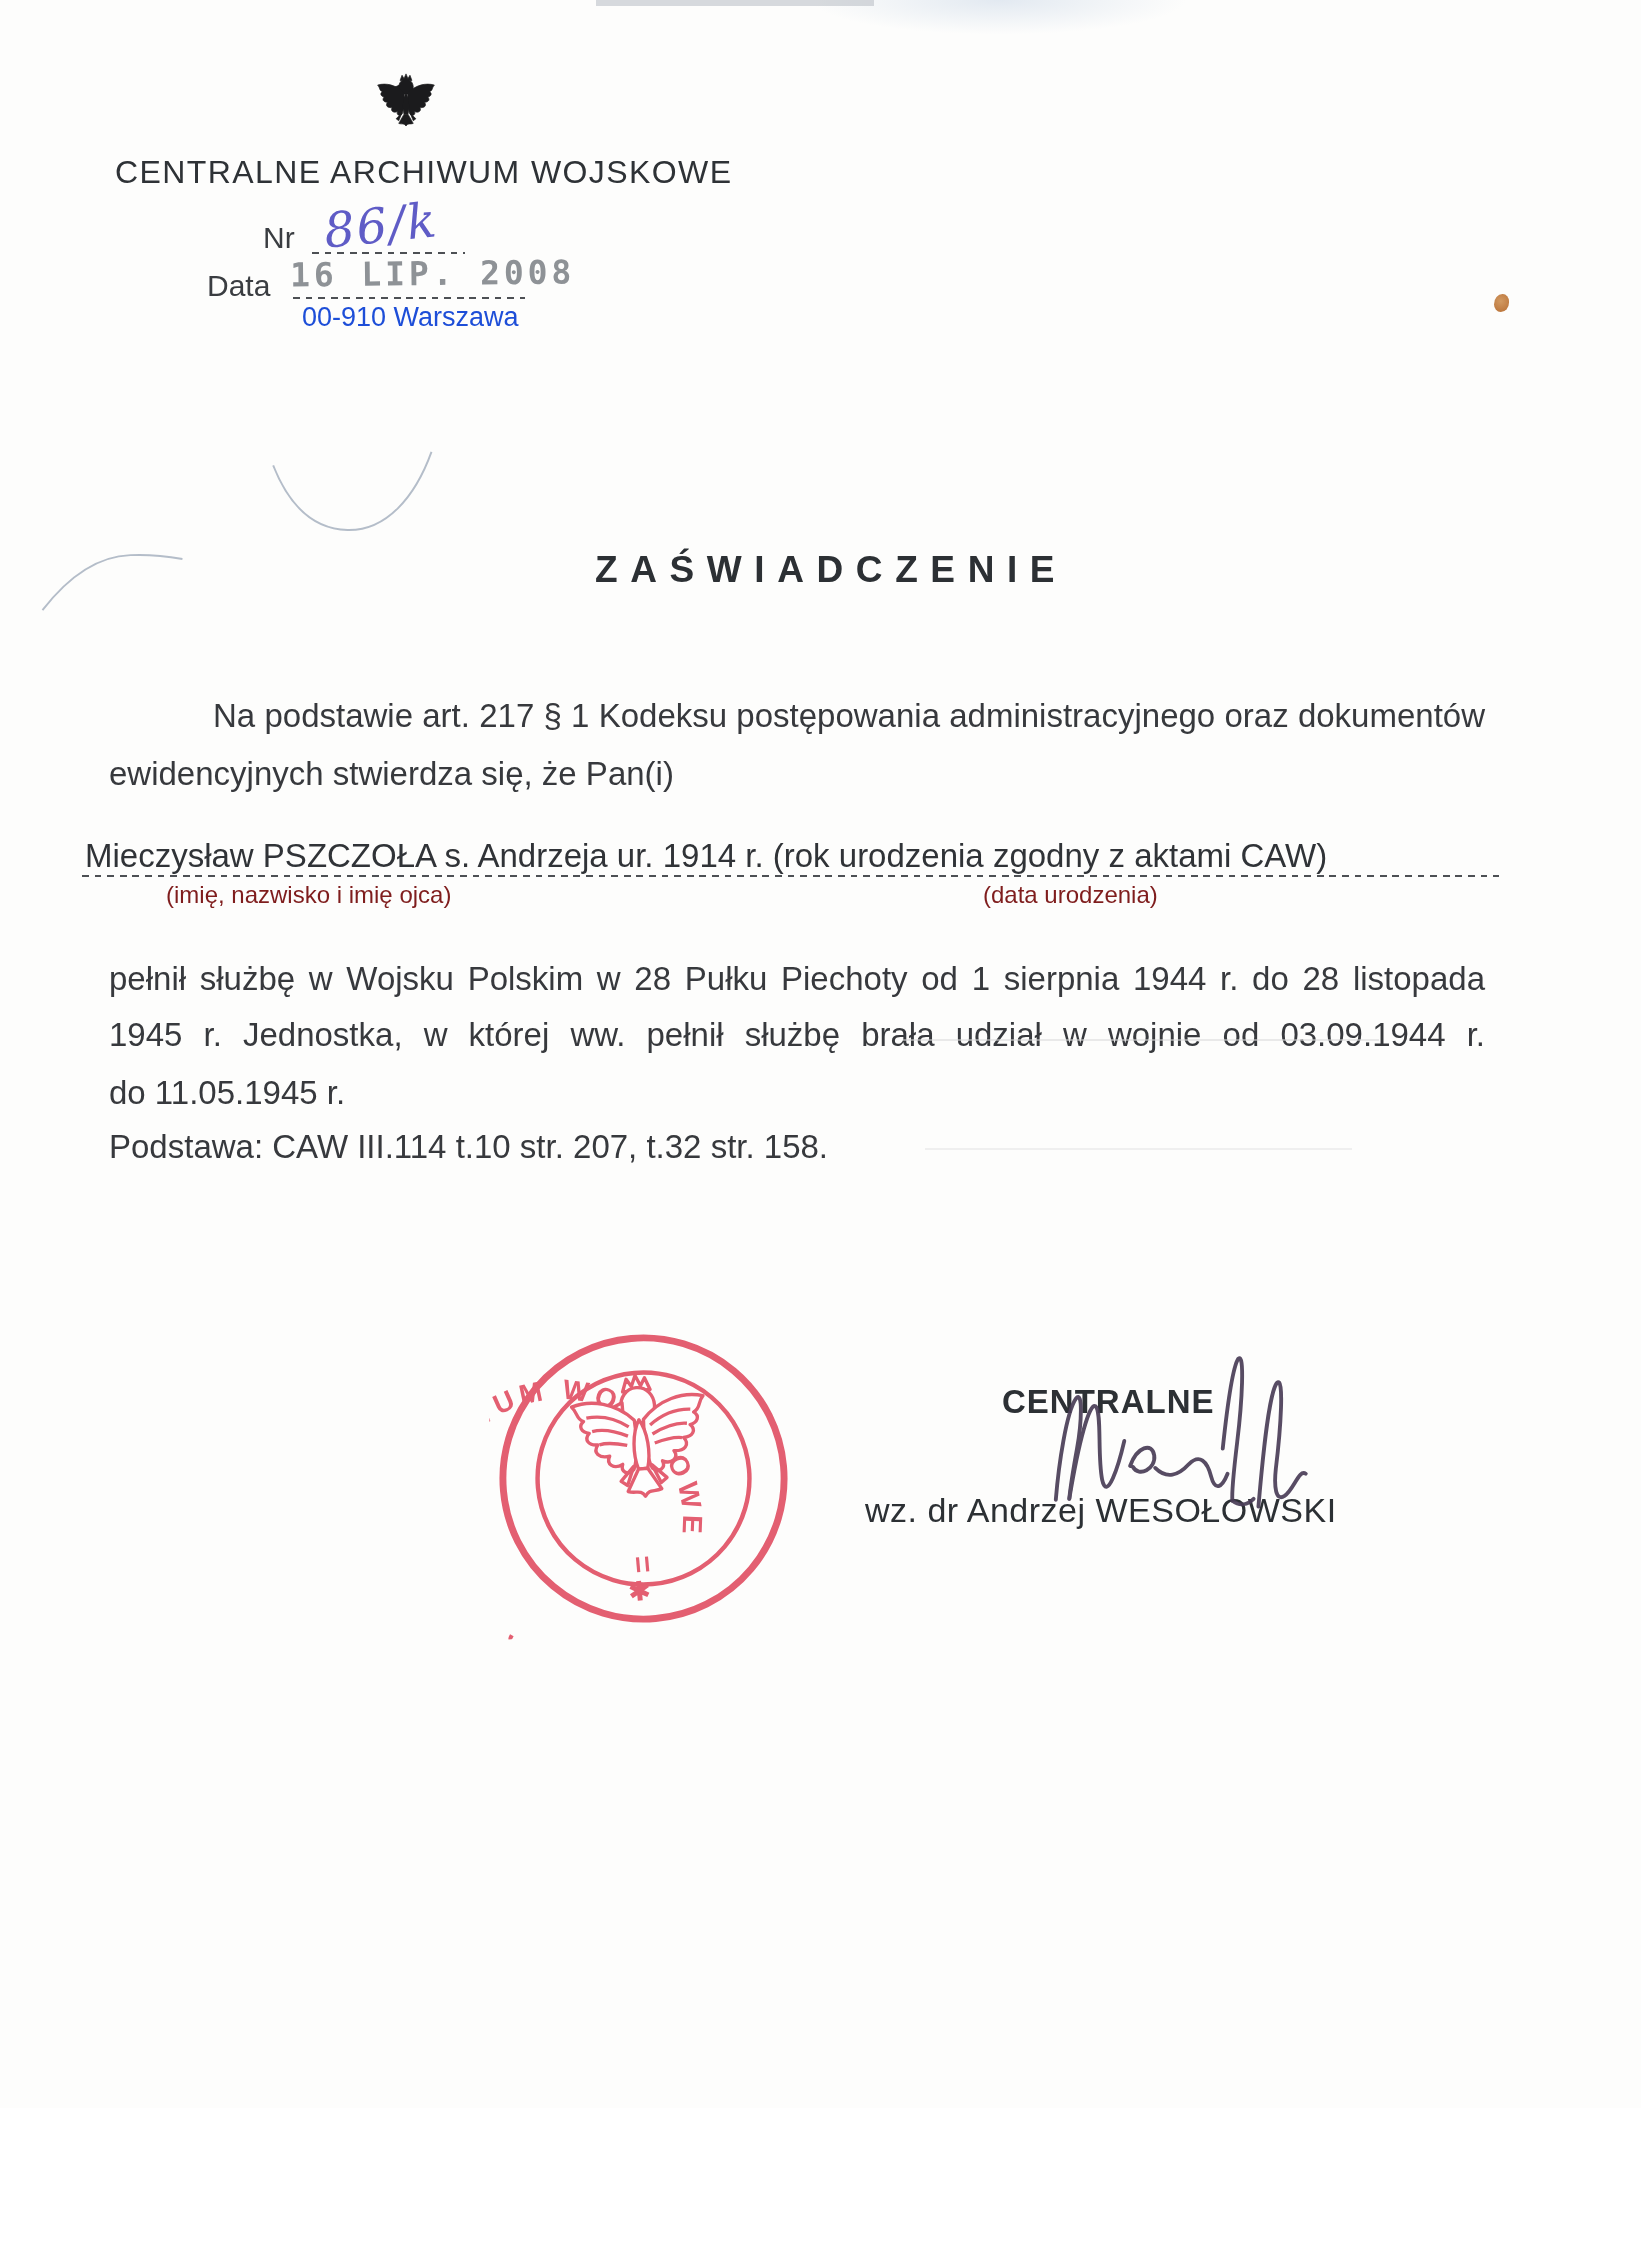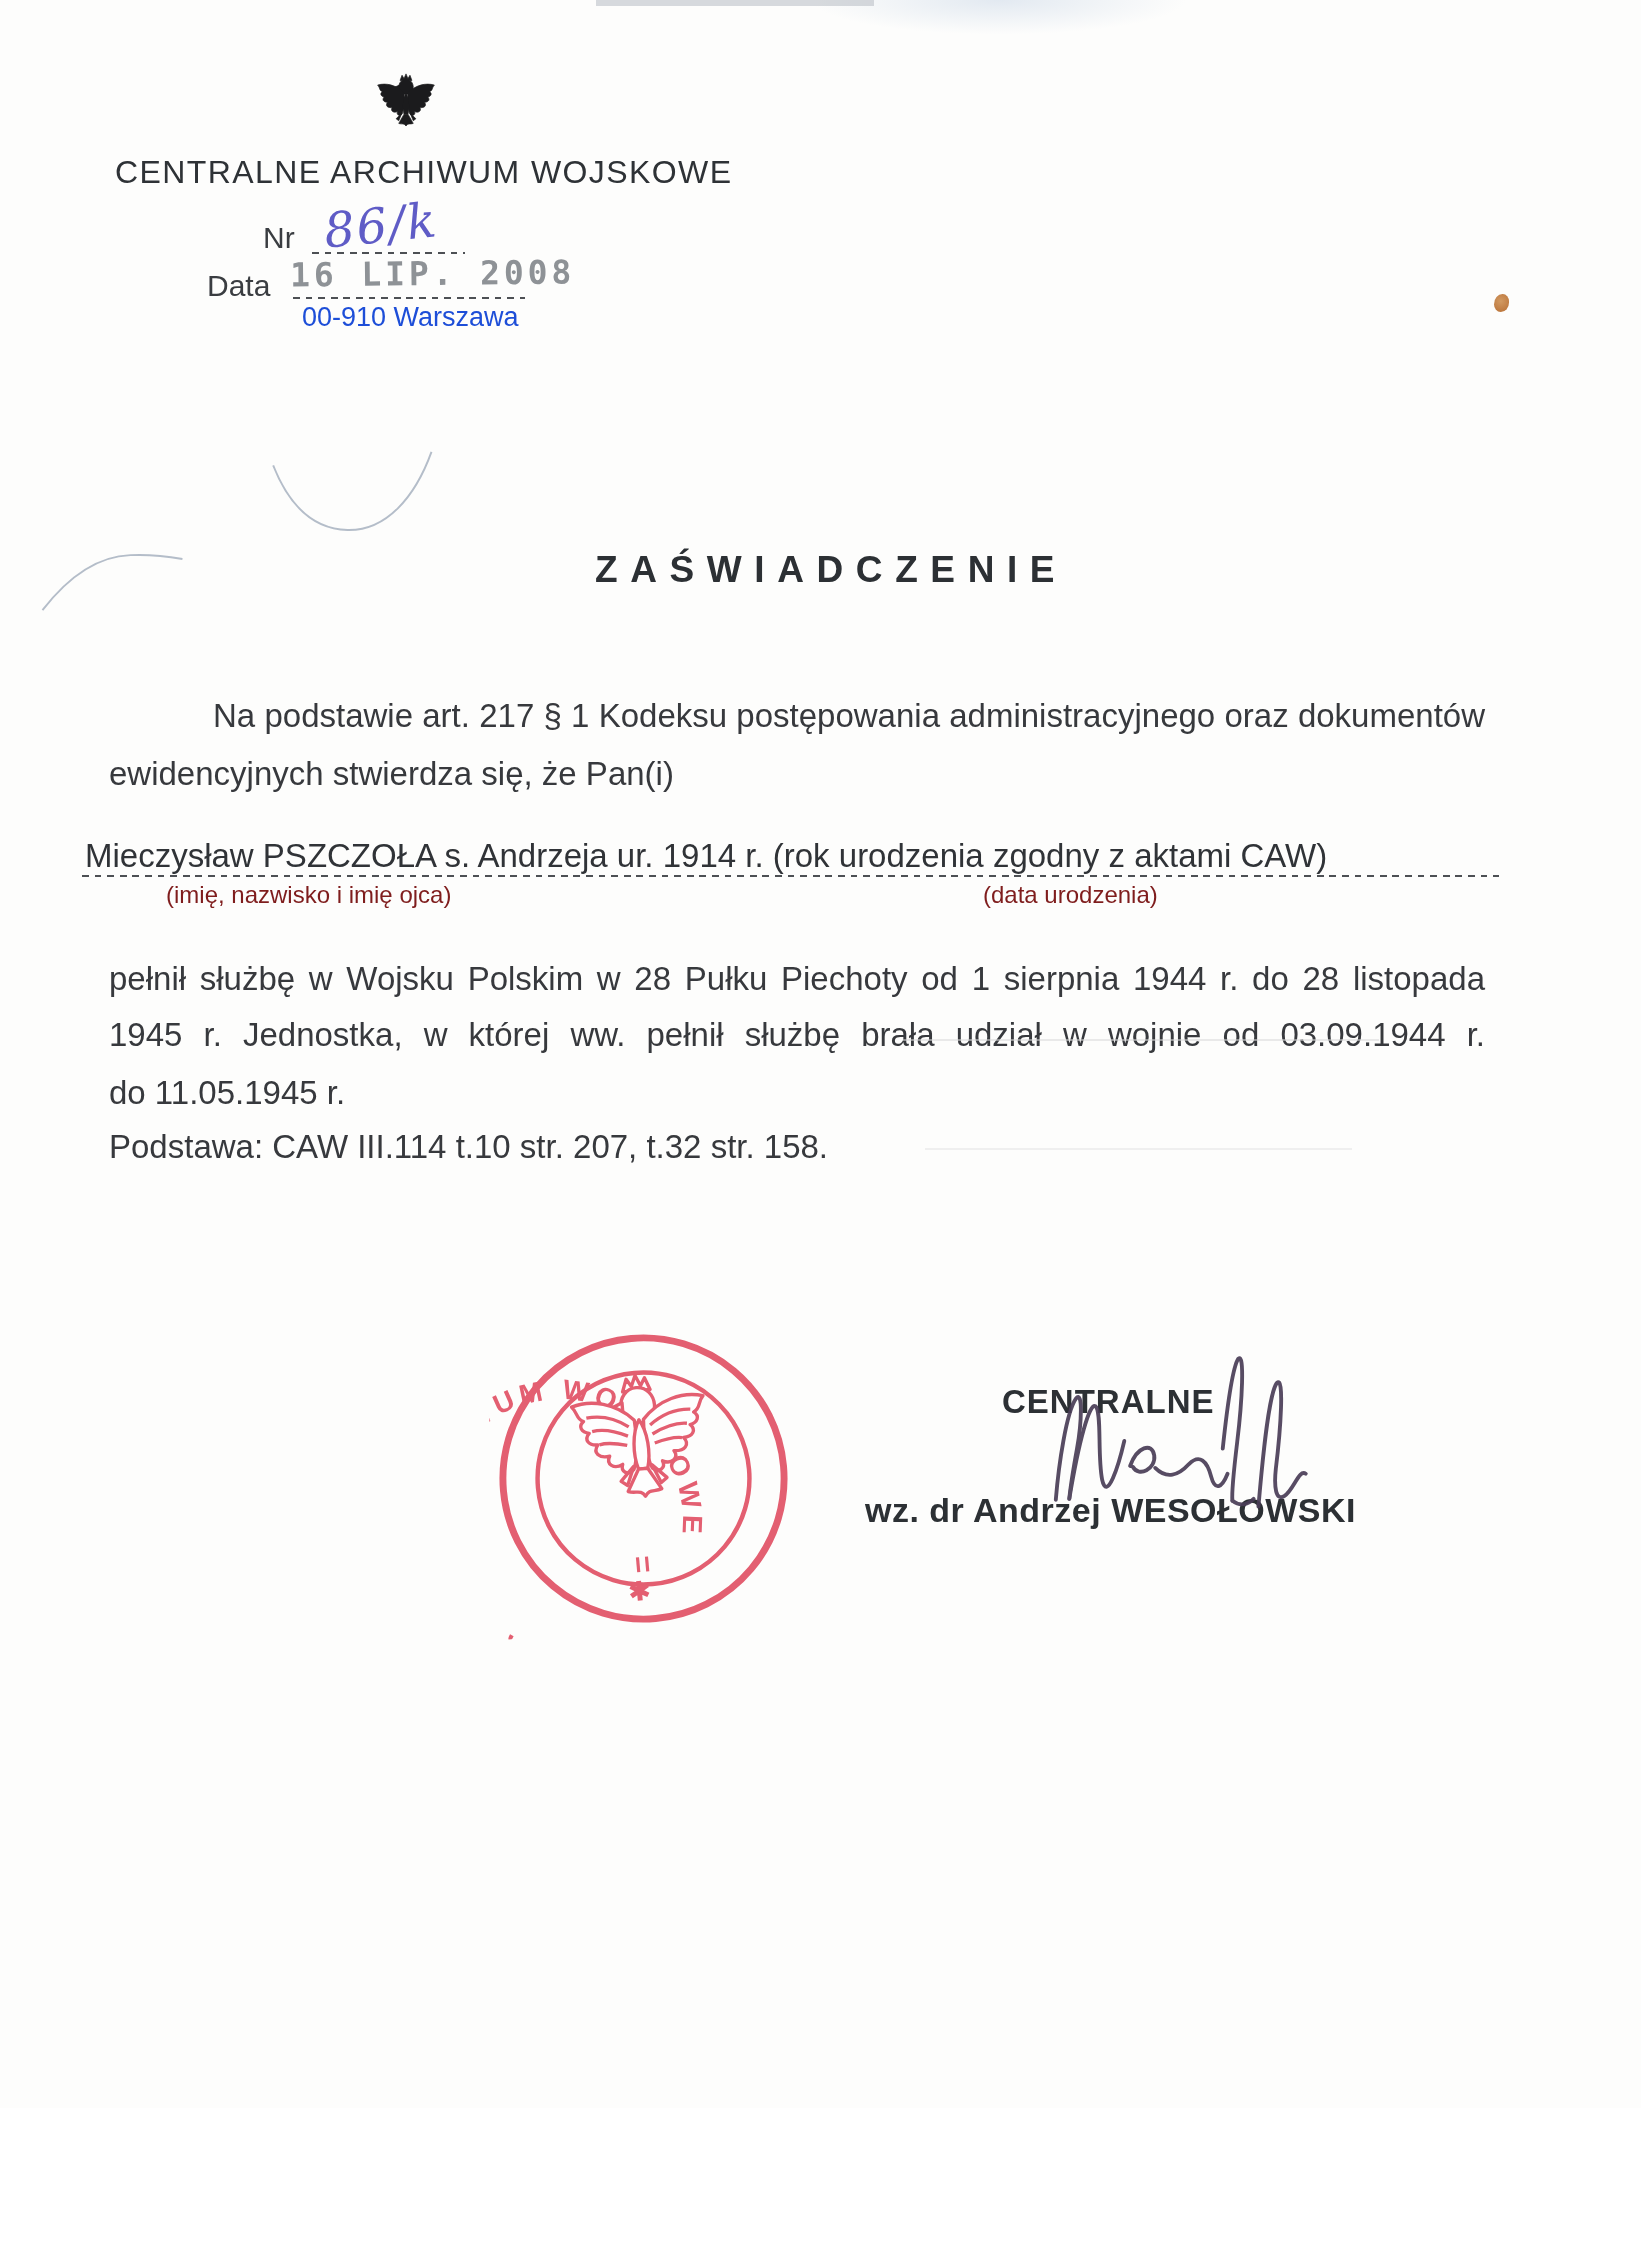--- a/index.html
+++ b/index.html
@@ -39,21 +39,21 @@
   .subject{left:85px;top:837px;font-size:33px;color:#303337;white-space:nowrap;}
   .caption{font-size:24px;color:#7f1d1d;top:881px;}
   .cap-left{left:166px;}
   .cap-right{left:983px;}
   .svc1{top:960px;}
   .svc2{top:1016px;}
   .svc3{top:1074px;}
   .basis{top:1128px;}
   
   .director{left:1002px;top:1383px;font-size:33px;font-weight:700;letter-spacing:1px;color:#2c3034;}
-  .signer{left:865px;top:1491px;font-size:34px;font-weight:700;color:#2c3034;letter-spacing:0.5px;text-align:center;}
+  .signer{left:865px;top:1491px;font-size:34px;font-weight:400;color:#2c3034;letter-spacing:0.5px;text-align:center;}
   
   .stamp-svg{left:495px;top:1330px;transform:rotate(-5deg);opacity:.9;}
   
   .artifacts{left:0;top:0;pointer-events:none;}
   .smudge{left:772px;top:0;width:454px;height:46px;
     background:radial-gradient(ellipse 55% 100% at 50% 0%,rgba(176,196,220,.35),rgba(176,196,220,0) 75%);}
   .topbar{left:596px;top:0;width:278px;height:5.8px;background:#b6bcc2;opacity:.55;}
   .speck-orange{left:1494px;top:294px;width:15.4px;height:18.3px;border-radius:58% 42% 55% 45%;
     background:radial-gradient(circle at 45% 40%,#d29a62,#bf7b41 70%);}
   .faintline1{left:903px;top:1039px;width:476px;height:1.9px;background:#d9d9d9;opacity:.55;}

